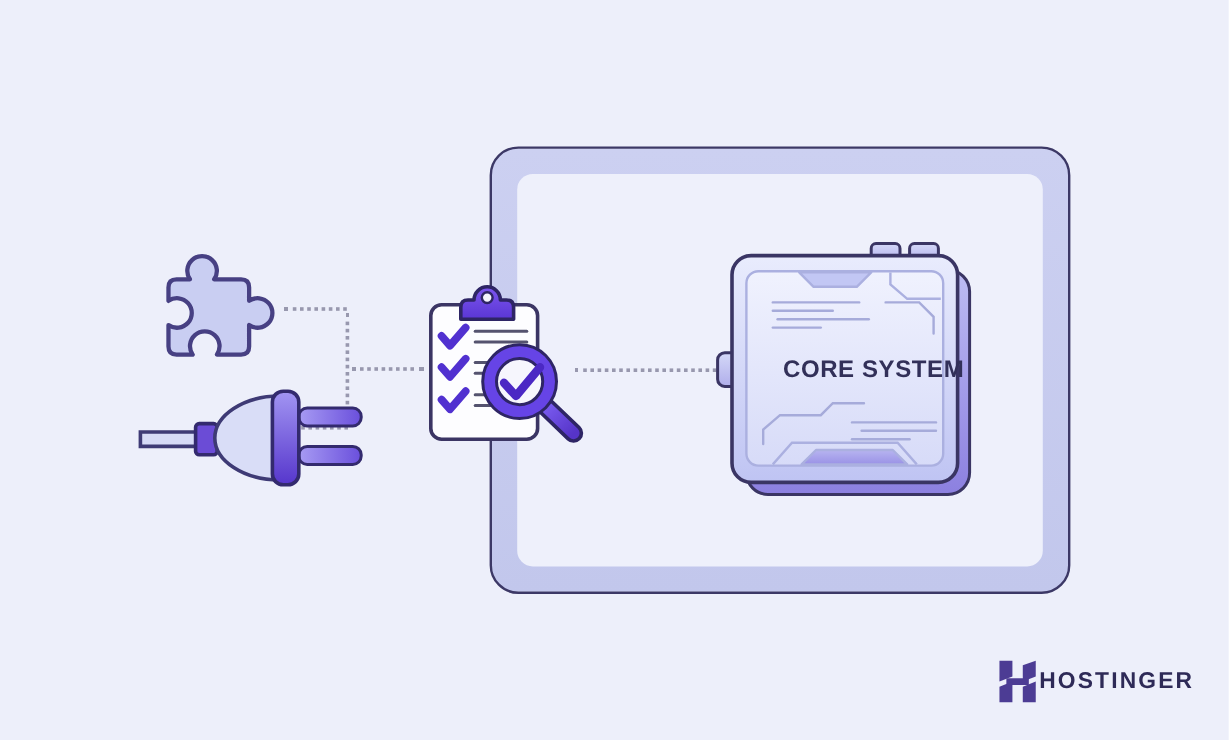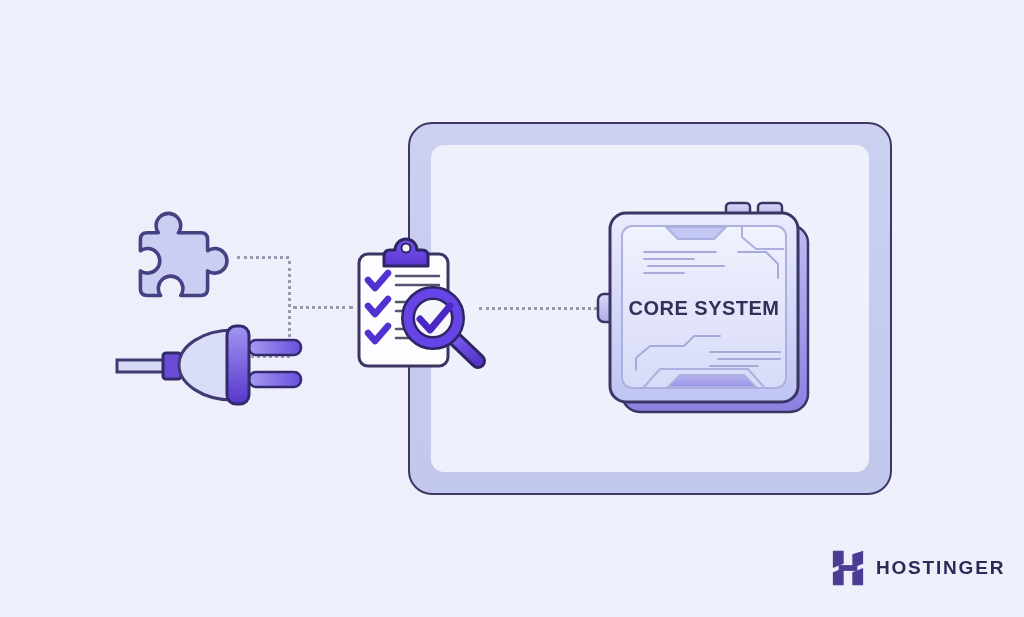--- a/index.html
+++ b/index.html
@@ -23,24 +23,24 @@
   #d5{left:479px;top:307px;width:118px;}
 
   .icon-abs{position:absolute;z-index:3;}
   #puzzle-svg{left:118px;top:188px;}
   #plug-svg{left:115px;top:322px;}
   #clip-svg{left:340px;top:228px;z-index:4;}
   #chip-svg{left:592px;top:192px;z-index:2;}
 
   .chip-label{position:absolute;left:610px;top:297px;width:188px;z-index:5;
     text-align:center;font-size:20px;font-weight:bold;color:#323059;
-    letter-spacing:.5px;}
+    letter-spacing:.5px;padding-left:24px;}
 
   .brand{position:absolute;left:830px;top:548px;height:40px;display:flex;
-    align-items:center;gap:10px;z-index:3;}
+    align-items:center;z-index:3;}
   .brand-text{font-size:19px;font-weight:bold;color:#2e2a57;letter-spacing:1.8px;}
 </style>
 </head>
 <body>
 
 <div class="canvas">
 
   <div class="frame">
     <div class="frame-inner"></div>
   </div>

